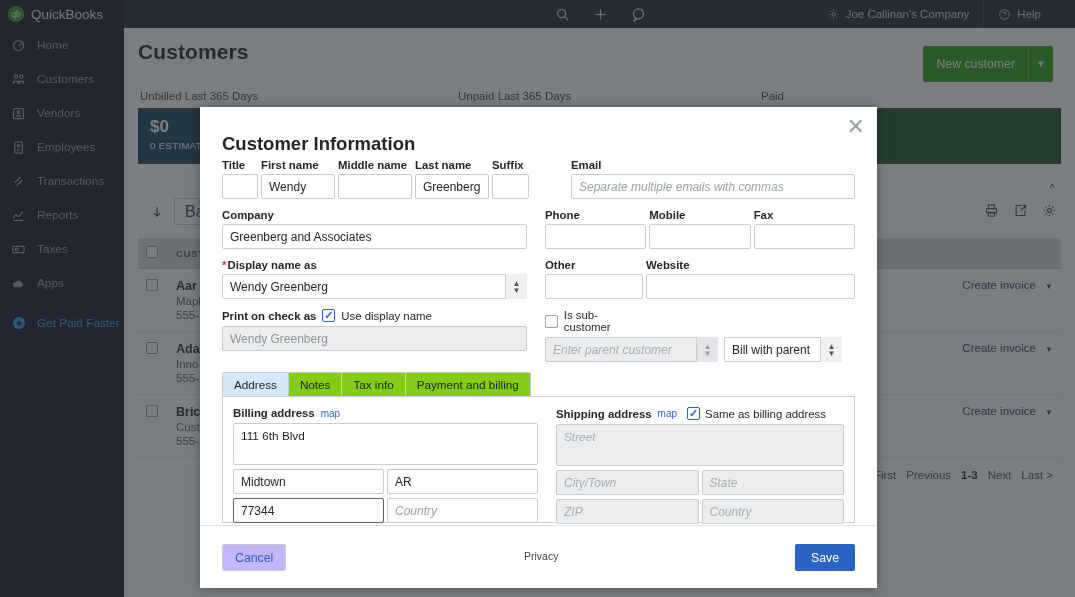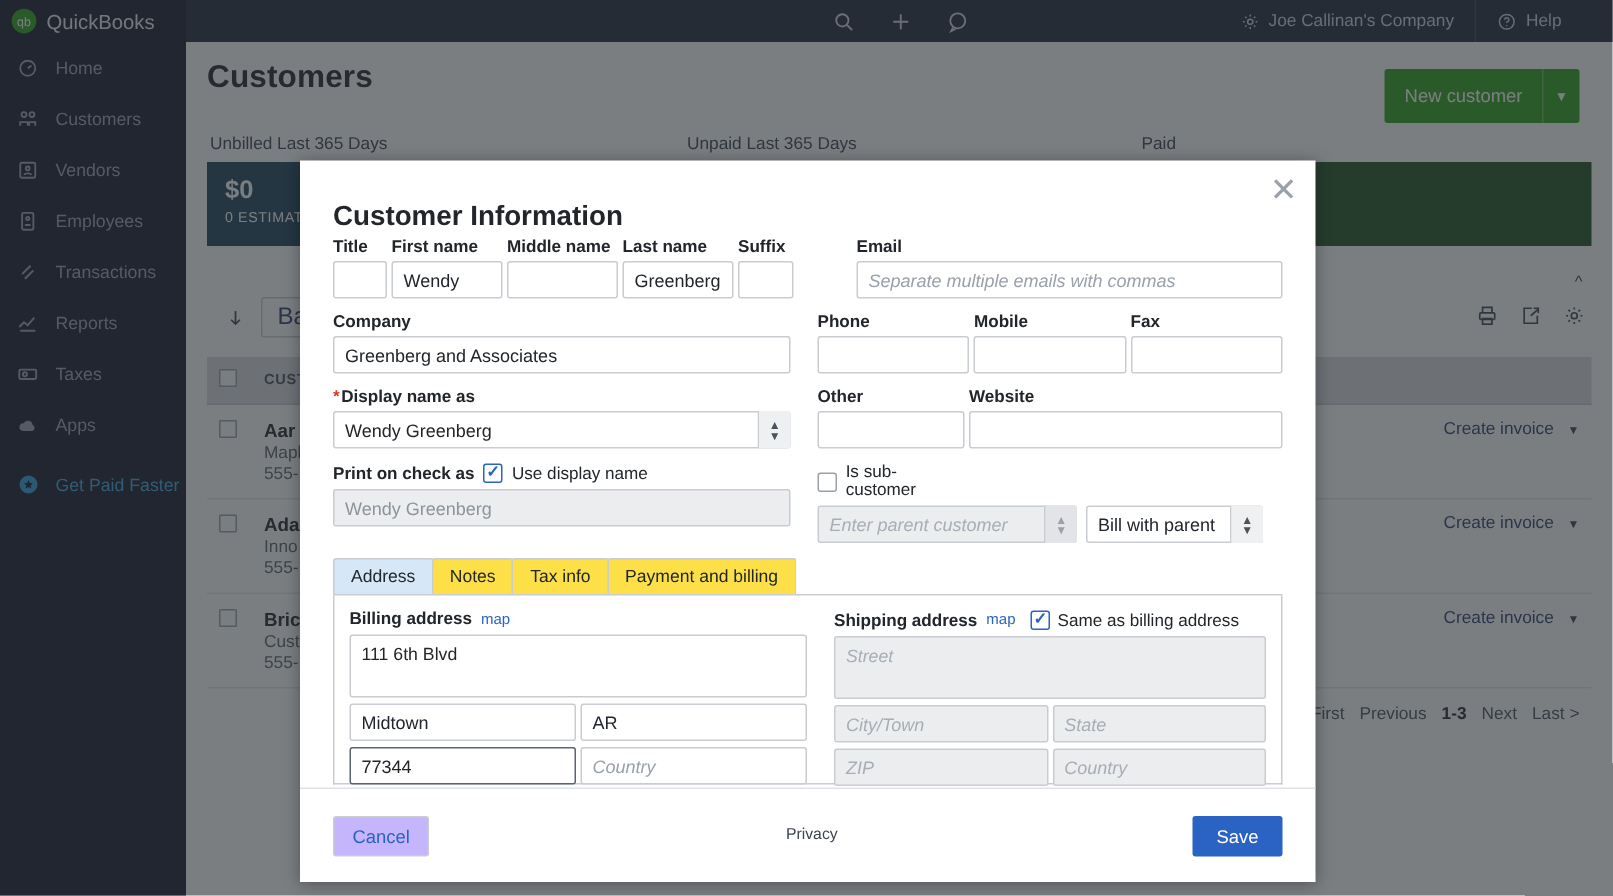--- a/index.html
+++ b/index.html
@@ -166,21 +166,21 @@
   .checkline { display: flex; align-items: center; gap: 6px; font-size: 11.4px; color: #22262a; }
   .checkline b { font-weight: bold; }
   .ckbox { width: 13px; height: 13px; border: 1px solid #9aa1ab; background: #fff; border-radius: 2px;
            display: inline-flex; align-items: center; justify-content: center; }
   .ckbox.on { border-color: #2a63c4; }
   .ckbox.on::after { content: "\2713"; color: #2a63c4; font-size: 11px; font-weight: bold; line-height: 1; }
 
   .tabs { display: flex; align-items: flex-end; border-bottom: 1px solid #c9ccd1; margin-top: 9px; }
   .tab {
     padding: 5px 11px; font-size: 11.7px; color: #22262a;
-    border: 1px solid #c9ccd1; border-bottom: none; background: #fde047;
+    border: 1px solid #c9ccd1; border-bottom: none; background: #84cc16;
     border-top-left-radius: 2px; border-top-right-radius: 2px; margin-right: -1px;
   }
   .tab.active { background: #d6e8f7; }
 
   .tabpanel { border: 1px solid #c9ccd1; border-top: none; display: flex; padding: 10px; height: 126px; }
   .tp-left { width: 305px; }
   .tp-right { flex: 1; margin-left: 18px; }
   .addrhead { display: flex; align-items: center; gap: 6px; font-size: 11.4px; font-weight: bold; color: #22262a; margin-bottom: 4px; }
   .addrhead .map { color: #2a63c4; font-weight: normal; font-size: 10px; }
   .addrhead .chk { display: flex; align-items: center; gap: 5px; font-weight: normal; margin-left: 4px; }

